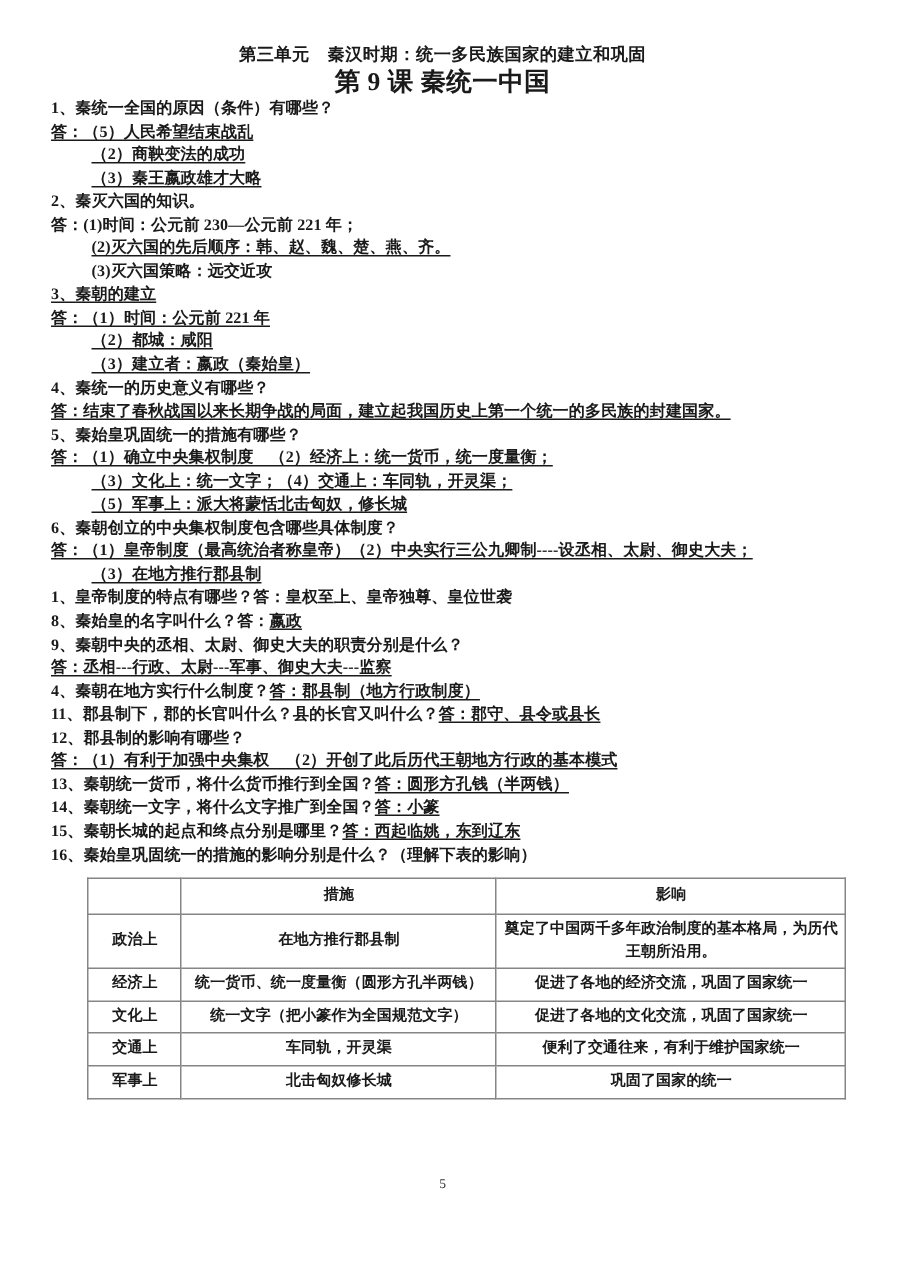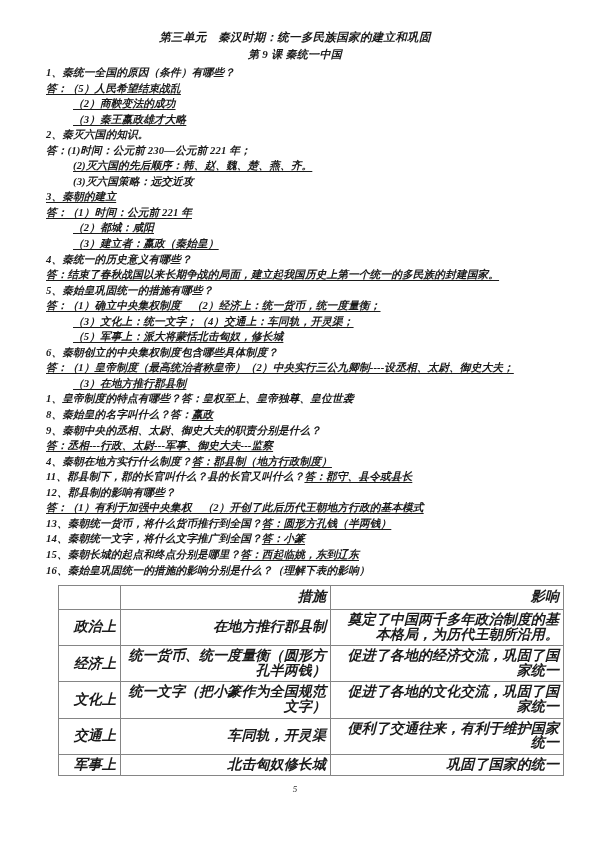--- a/index.html
+++ b/index.html
@@ -12,42 +12,41 @@
     color: #1a1a1a;
   }
   #page {
     position: relative;
     width: 590px;
     height: 848px;
     background: #ffffff;
     overflow: hidden;
     box-sizing: border-box;
     padding: 28px 30px 0 30px;
-    font-style: italic;
   }
   .title-block {
     text-align: center;
     margin: 0 0 2px 0;
   }
   .doc-title {
     font-size: 11.5px;
     font-weight: bold;
     letter-spacing: 0.3px;
     line-height: 18px;
     white-space: nowrap;
   }
   .doc-subtitle {
-    font-size: 11px;
+    font-size: 17px;
     font-weight: bold;
     letter-spacing: 0.3px;
     line-height: 17px;
     white-space: nowrap;
   }
   .qa-list {
-    margin: 2px 0 0 16px;
+    margin: 2px 0 0 4px;
   }
   .line {
     font-size: 10.7px;
     line-height: 15.55px;
     white-space: nowrap;
     font-weight: bold;
     letter-spacing: 0.1px;
   }
   .line.indent1 { padding-left: 27px; }
   .u {
@@ -60,25 +59,25 @@
   table.impact-table {
     border-collapse: collapse;
     width: 505px;
     margin: 7px 0 0 28px;
     table-layout: fixed;
   }
   table.impact-table td,
   table.impact-table th {
     border: 1px solid #858585;
     padding: 3px 4px 3px 5px;
-    font-size: 14px;
+    font-size: 10px;
     line-height: 14.6px;
     font-weight: bold;
     vertical-align: middle;
-    text-align: right;
+    text-align: center;
     letter-spacing: 0.1px;
   }
   table.impact-table .col-label { width: 62px; }
   table.impact-table .col-measure { width: 210px; }
   table.impact-table .col-impact { width: 233px; }
   table.impact-table tr.head td { height: 17px; }
 
   .page-number {
     position: absolute;
     left: 0;

